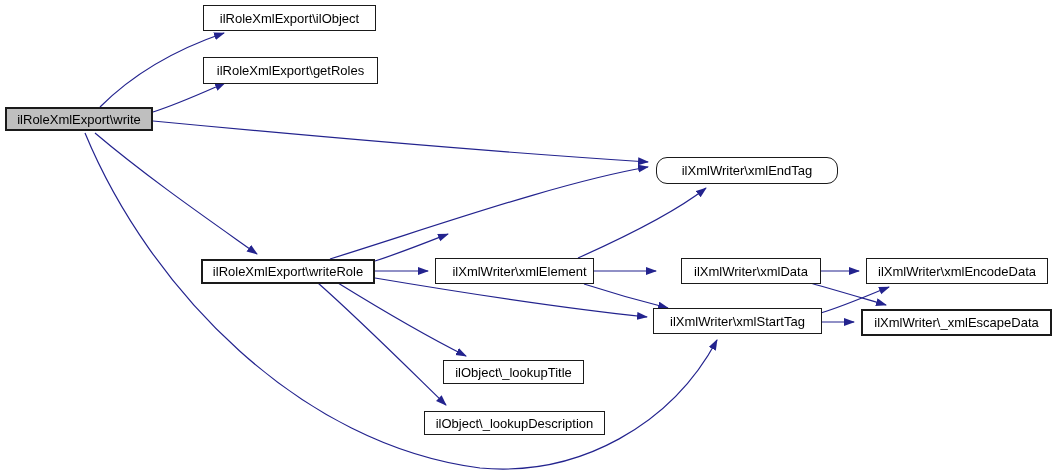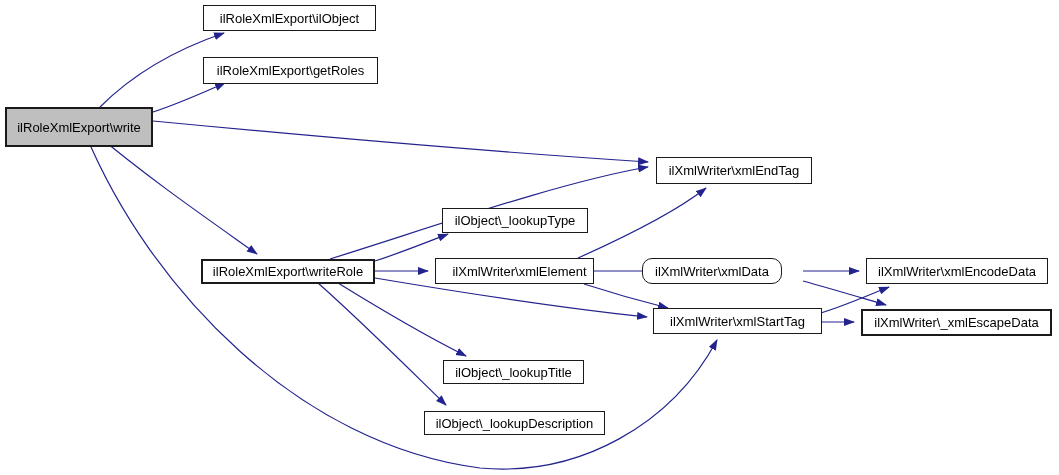--- a/index.html
+++ b/index.html
@@ -64,25 +64,24 @@
     <path class="edge" marker-end="url(#arrow)" d="M594,271 L656,271"></path>
     <path class="edge" marker-end="url(#arrow)" d="M584,284 C615,294 644,302 668,308"></path>
     <path class="edge" marker-end="url(#arrow)" d="M803,271 L859,271"></path>
     <path class="edge" marker-end="url(#arrow)" d="M803,281 C832,289 862,298 886,305"></path>
     <path class="edge" marker-end="url(#arrow)" d="M814,315 C840,308 866,296 889,287"></path>
     <path class="edge" marker-end="url(#arrow)" d="M814,322 L854,322"></path>
   </svg>
 
   <div class="node" style="left:203px; top:5px;   width:173px; height:26px;">ilRoleXmlExport\ilObject</div>
   <div class="node" style="left:203px; top:57px;  width:175px; height:27px;">ilRoleXmlExport\getRoles</div>
-  <div class="node root" style="left:5px;   top:107px; width:148px; height:40px;">ilRoleXmlExport\write</div>
+  <div class="node root" style="left:5px;   top:107px; width:148px; height:24px;">ilRoleXmlExport\write</div>
   <div class="node bold" style="left:201px; top:259px; width:174px; height:25px;">ilRoleXmlExport\writeRole</div>
-  <div class="node" style="left:442px; top:208px; width:146px; height:25px;">ilObject\_lookupType</div>
   <div class="node" style="left:435px; top:258px; width:159px; height:26px;padding-left:10px;">ilXmlWriter\xmlElement</div>
-  <div class="node" style="left:656px; top:157px; width:156px; height:27px;">ilXmlWriter\xmlEndTag</div>
-  <div class="node" style="left:642px; top:258px; width:140px; height:26px;border-radius:10px;">ilXmlWriter\xmlData</div>
+  <div class="node" style="left:656px; top:157px; width:182px; height:27px;border-radius:11px;">ilXmlWriter\xmlEndTag</div>
+  <div class="node" style="left:681px; top:258px; width:140px; height:26px;">ilXmlWriter\xmlData</div>
   <div class="node" style="left:653px; top:308px; width:169px; height:26px;">ilXmlWriter\xmlStartTag</div>
   <div class="node" style="left:866px; top:258px; width:182px; height:26px;">ilXmlWriter\xmlEncodeData</div>
   <div class="node bold" style="left:861px; top:309px; width:191px; height:27px;text-align:center;">ilXmlWriter\_xmlEscapeData</div>
   <div class="node" style="left:443px; top:360px; width:141px; height:24px;">ilObject\_lookupTitle</div>
   <div class="node" style="left:424px; top:411px; width:181px; height:24px;">ilObject\_lookupDescription</div>
 
 </div>
 
 </body></html>

